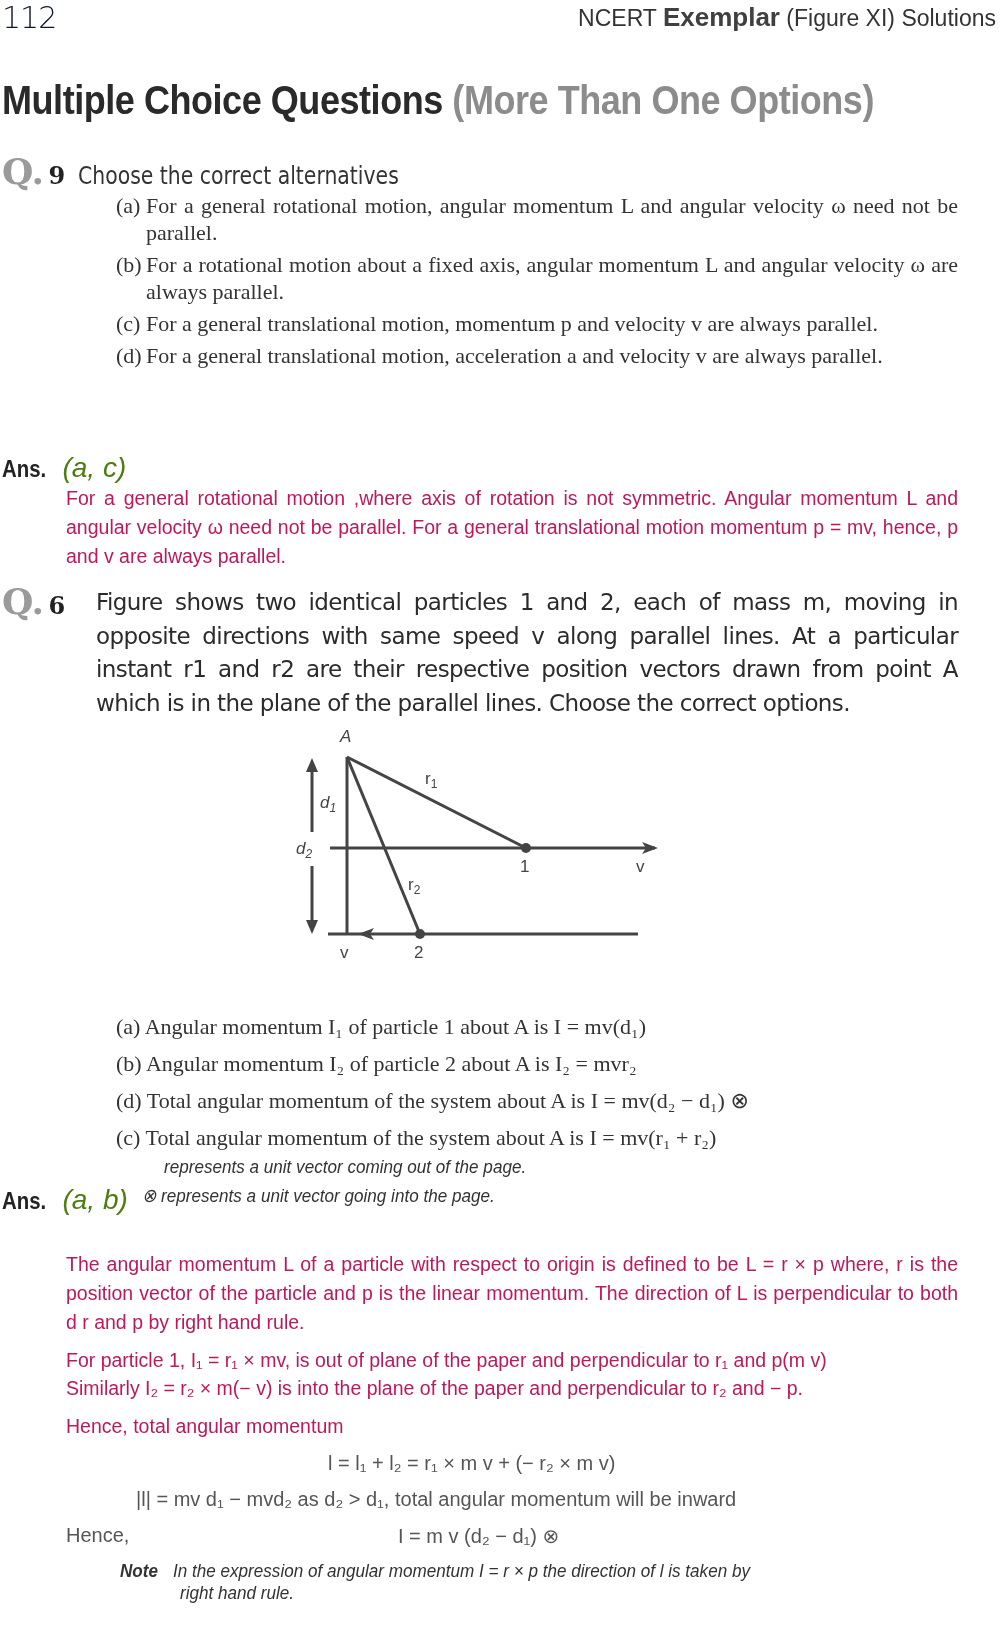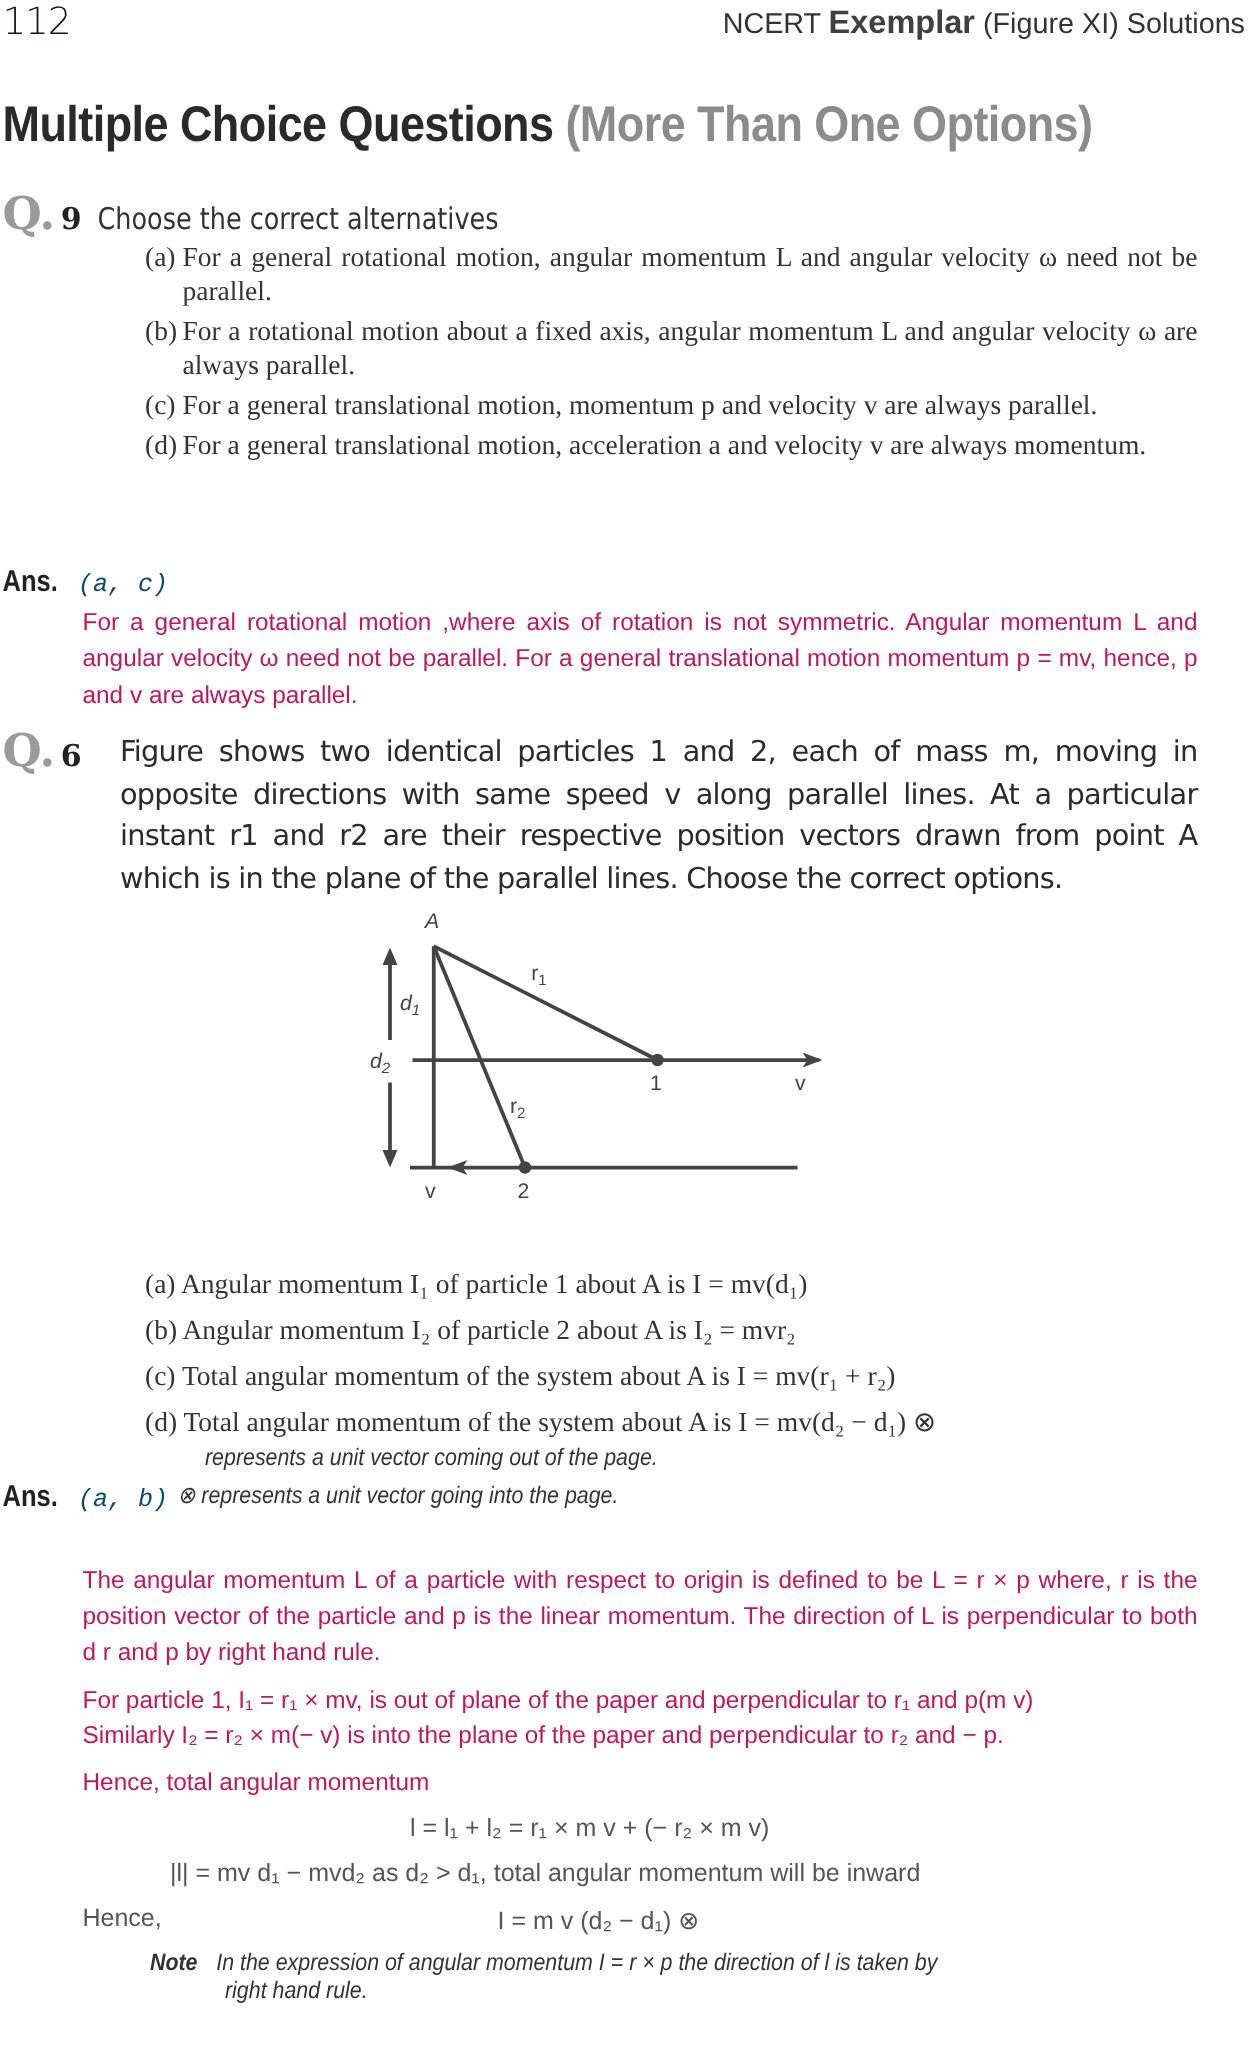--- a/index.html
+++ b/index.html
@@ -11,21 +11,21 @@
   .section-title { left: 2px; top: 78px; font-family: "Liberation Sans", sans-serif; font-weight: bold; font-size: 40px; color: #2a2a2a; letter-spacing: -0.5px; transform: scaleX(0.9); transform-origin: left; white-space: nowrap; }
   .section-title .sub { color: #8c8c8c; }
   .qmark { font-family: "DejaVu Serif", serif; font-weight: bold; color: #9a9a9a; font-size: 36px; }
   .qnum { font-family: "DejaVu Serif", serif; font-weight: bold; font-size: 24px; color: #222; }
   .q9-head { left: 2px; top: 150px; white-space: nowrap; }
   .q9-text { font-family: "DejaVu Sans", sans-serif; font-size: 24px; color: #333; transform: scaleX(0.85); transform-origin: left; display: inline-block; }
   .opts { left: 116px; width: 842px; font-family: "Liberation Serif", serif; font-size: 22px; line-height: 27px; color: #333; }
   .opt { position: relative; padding-left: 30px; margin-bottom: 5px; text-align: justify; }
   .opt .lbl { position: absolute; left: 0; top: 0; }
   .ans-lbl { font-family: "Liberation Sans", sans-serif; font-weight: bold; font-size: 24px; color: #222; transform: scaleX(0.85); transform-origin: left; display: inline-block; }
-  .ans-val { font-family: Liberation Mono, monospace; font-style: italic; font-size: 20px; color: #0c4a6e; margin-left: 4px; }
+  .ans-val { font-family: Liberation Sans, sans-serif; font-style: italic; font-size: 28px; color: #4d7c0f; margin-left: 4px; }
   .ans-body { left: 66px; width: 892px; font-family: "Liberation Sans", sans-serif; font-size: 19.5px; line-height: 29px; color: #be185d; font-weight: 300; text-align: justify; }
   .q10-head { left: 2px; top: 580px; }
   .figure { left: 290px; top: 722px; }
   .q10opts { left: 116px; width: 800px; font-family: "Liberation Serif", serif; font-size: 22px; color: #333; }
   .q10opts .line { height: 37px; line-height: 37px; white-space: nowrap; }
   .note-italic { font-family: "Liberation Sans", sans-serif; font-style: italic; font-size: 19px; color: #333; white-space: nowrap; transform: scaleX(0.9); transform-origin: left; display: inline-block; }
   .eq { font-family: "Liberation Sans", sans-serif; font-size: 20px; color: #555; white-space: nowrap; }
 </style>
 </head>
 <body>
@@ -56,21 +56,21 @@
   <div class="opt">
     <span class="lbl">(b)</span>
     <span>For a rotational motion about a fixed axis, angular momentum L and angular velocity ω are always parallel.</span>
   </div>
   <div class="opt">
     <span class="lbl">(c)</span>
     <span>For a general translational motion, momentum p and velocity v are always parallel.</span>
   </div>
   <div class="opt">
     <span class="lbl">(d)</span>
-    <span>For a general translational motion, acceleration a and velocity v are always momentum.</span>
+    <span>For a general translational motion, acceleration a and velocity v are always parallel.</span>
   </div>
 </div>
 
 <div class="abs" style="left:2px; top:452px;">
   <span class="ans-lbl">Ans.</span>
   <span class="ans-val">(a, c)</span>
 </div>
 <div class="abs ans-body" style="top:484px;">For a general rotational motion ,where axis of rotation is not symmetric. Angular momentum L and angular velocity ω need not be parallel. For a general translational motion momentum p = mv, hence, p and v are always parallel.</div>
 
 <div class="abs q10-head">
@@ -121,26 +121,26 @@
 <div class="abs q10opts" style="top:1008px;">
   <div class="line">
     <span>(a)</span>
     <span>Angular momentum I₁ of particle 1 about A is I = mv(d₁)</span>
   </div>
   <div class="line">
     <span>(b)</span>
     <span>Angular momentum I₂ of particle 2 about A is I₂ = mvr₂</span>
   </div>
   <div class="line">
+    <span>(d)</span>
+    <span>Total angular momentum of the system about A is I = mv(d₂ − d₁) ⊗</span>
+  </div>
+  <div class="line">
     <span>(c)</span>
     <span>Total angular momentum of the system about A is I = mv(r₁ + r₂)</span>
-  </div>
-  <div class="line">
-    <span>(d)</span>
-    <span>Total angular momentum of the system about A is I = mv(d₂ − d₁) ⊗</span>
   </div>
 </div>
 <div class="abs" style="left:164px; top:1156px;">
   <span class="note-italic">represents a unit vector coming out of the page.</span>
 </div>
 <div class="abs" style="left:142px; top:1184px;">
   <span class="note-italic">⊗ represents a unit vector going into the page.</span>
 </div>
 
 <div class="abs" style="left:2px; top:1184px;">

